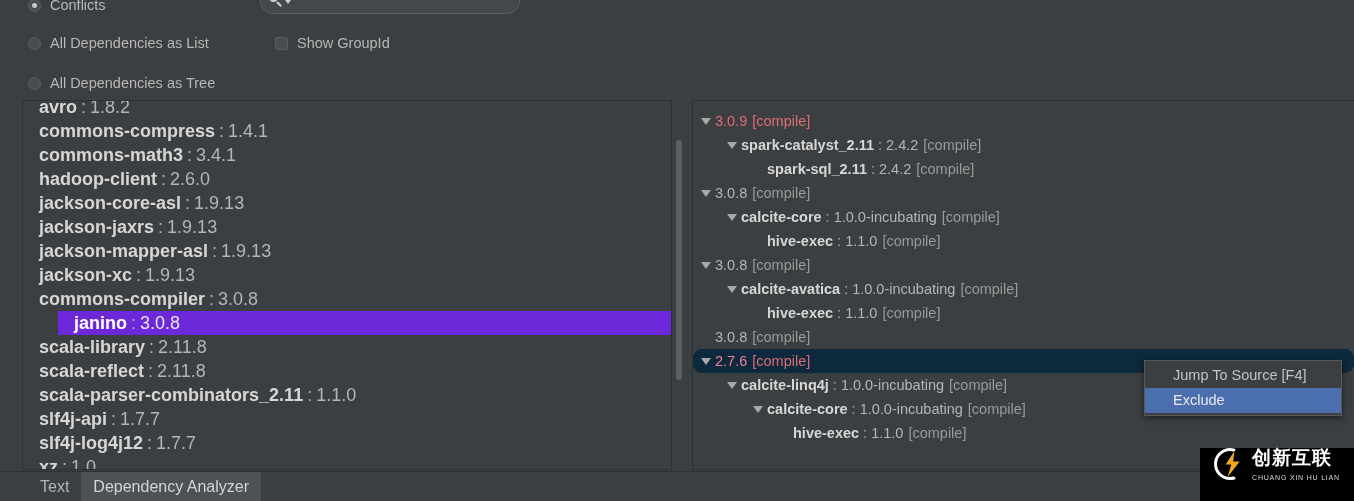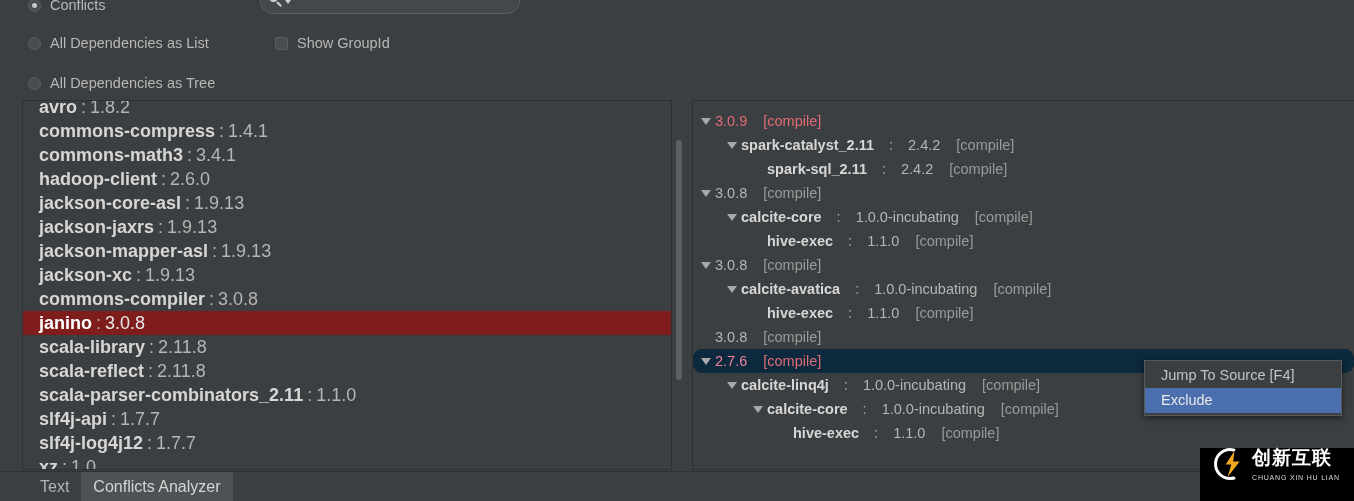--- a/index.html
+++ b/index.html
@@ -142,21 +142,22 @@
     height: 24px;
     line-height: 24px;
     display: flex;
     align-items: center;
     white-space: nowrap;
     font-size: 18px;
     padding-left: 16px;
     box-sizing: border-box;
   }
   .row.selected-active {
-    background: #7f1d1d;
+    background: #6d28d9;
+    margin-left: 35px;
   }
   .artifact {
     font-weight: bold;
     color: #d6d6d6;
   }
   .row.selected-active .artifact { color: #ffffff; }
   .sep { color: #b0b0b0; margin: 0 4px; }
   .version { color: #b5b5b5; }
   .row.selected-active .version { color: #e8e8e8; }
 
@@ -178,21 +179,21 @@
     display: flex;
     align-items: center;
     justify-content: center;
   }
   .twist .tri {
     width: 0; height: 0;
     border-left: 5px solid transparent;
     border-right: 5px solid transparent;
     border-top: 7px solid #a9a9a9;
   }
-  .tlabel { display: flex; align-items: center; gap: 11px; }
+  .tlabel { display: flex; align-items: center; }
   .tname {
     font-weight: bold;
     color: #d6d6d6;
   }
   .tver { color: #b5b5b5; }
   .tscope { color: #9a9a9a; margin-left: 5px; }
   .trow.conflict .tver,
   .trow.conflict .tscope { color: #e06c75; }
   .trow.conflict.selected-inactive .tver { color: #f2809a; }
   .trow.conflict.selected-inactive .tscope { color: #e06c75; }
@@ -224,21 +225,21 @@
     box-shadow: 0 2px 6px rgba(0,0,0,0.55);
     box-sizing: border-box;
     padding: 2px 0;
     z-index: 40;
   }
   .ctx-item {
     height: 25px;
     line-height: 25px;
     font-size: 14.5px;
     color: #c3c3c3;
-    padding-left: 16px;
+    padding-left: 28px;
     white-space: nowrap;
   }
   .ctx-item.highlighted {
     background: #4b6eaf;
     color: #e9e9e9;
   }
 
   
   .tabbar {
     position: absolute;
@@ -579,21 +580,21 @@
       </div>
   </div>
 
   <div class="ctx-menu">
     <div class="ctx-item">Jump To Source [F4]</div>
     <div class="ctx-item highlighted">Exclude</div>
   </div>
 
   <div class="tabbar">
     <div class="tab">Text</div>
-    <div class="tab active">Conflicts Analyzer</div>
+    <div class="tab active">Dependency Analyzer</div>
   </div>
 
   <div class="watermark">
     <span class="wm-mark">
       <span class="wm-ring"></span>
       <span class="wm-bolt"></span>
     </span>
     <span class="wm-text">
       <span class="wm-cn">创新互联</span><br>
       <span class="wm-py">CHUANG XIN HU LIAN</span>

